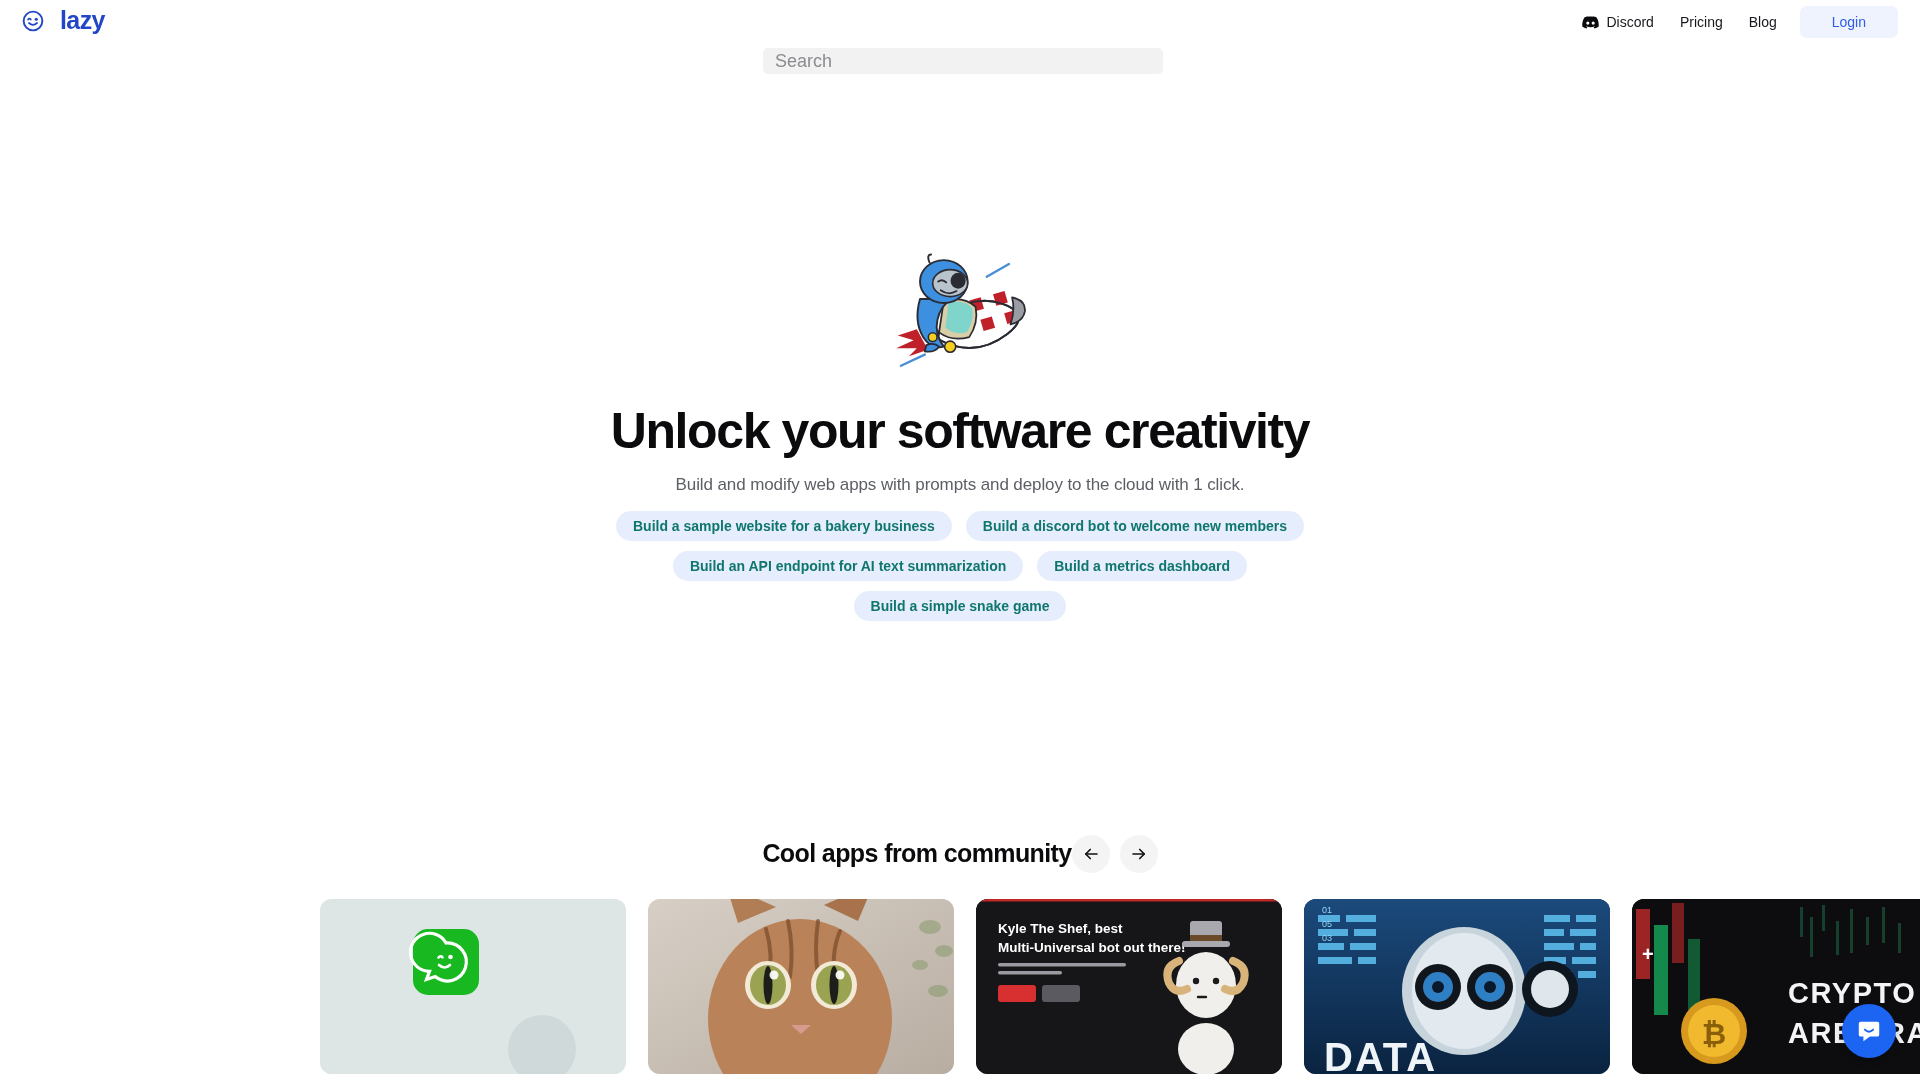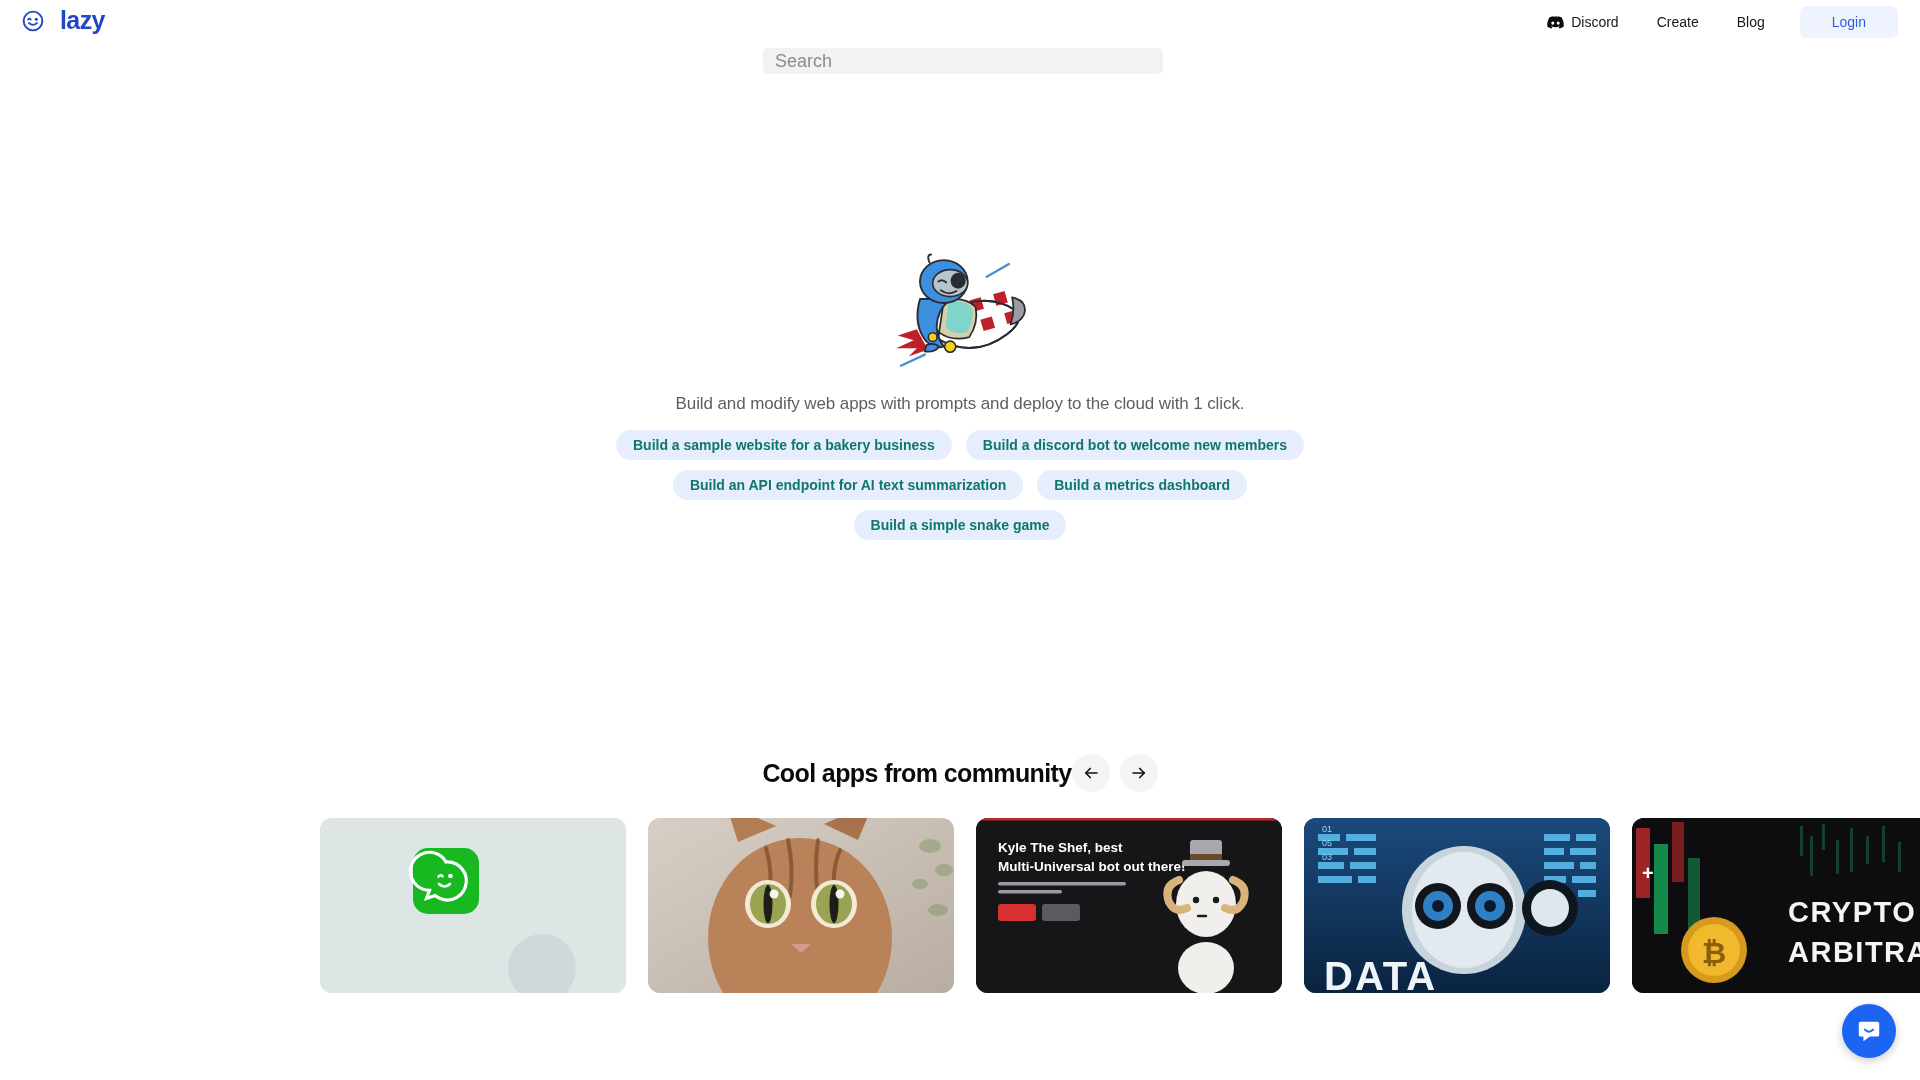--- a/index.html
+++ b/index.html
@@ -47,21 +47,21 @@
     font-size: 18px;
     color: #333;
     outline: none;
     margin-top: 40px;
   }
   .search-input::placeholder { color: #8b8b90; }
 
   .nav {
     position: absolute;
     right: 22px; top: 6px;
-    display: flex; align-items: center; gap: 12px;
+    display: flex; align-items: center; gap: 0px;
   }
   .nav-item {
     display: flex; align-items: center; gap: 7px;
     font-size: 14px;
     color: #17181c;
     padding: 7px 13px;
     border-radius: 7px;
     cursor: pointer;
     white-space: nowrap;
   }
@@ -224,21 +224,21 @@
   </div>
 
   <div class="nav">
     <div class="nav-item">
       <svg class="discord-icon" viewBox="0 0 24 18">
         <path fill="#0b0b0d" d="M20.3 1.6A19.5 19.5 0 0 0 15.5.2l-.25.45a18 18 0 0 1 4.3 1.35A15.5 15.5 0 0 0 12 .7a15.5 15.5 0 0 0-7.55 1.3A18 18 0 0 1 8.75.65L8.5.2A19.5 19.5 0 0 0 3.7 1.6C.7 6 .1 10.3.4 14.6a19.7 19.7 0 0 0 5.95 2.95l1.2-1.9a12.8 12.8 0 0 1-1.93-.93l.47-.37a14 14 0 0 0 11.82 0l.47.37c-.6.36-1.25.67-1.93.93l1.2 1.9A19.7 19.7 0 0 0 23.6 14.6c.36-5-.6-9.25-3.3-13zM8.2 12.2c-1.16 0-2.12-1.07-2.12-2.38S7 7.44 8.2 7.44s2.14 1.08 2.12 2.38c0 1.31-.94 2.38-2.12 2.38zm7.6 0c-1.16 0-2.12-1.07-2.12-2.38s.94-2.38 2.12-2.38 2.14 1.08 2.12 2.38c0 1.31-.94 2.38-2.12 2.38z"></path>
       </svg>
       <span>Discord</span>
     </div>
     <div class="nav-item">
-      <span>Create</span>
+      <span>Pricing</span>
     </div>
     <div class="nav-item">
       <span>Blog</span>
     </div>
     <button class="login-btn">Login</button>
   </div>
 </div>
 
 <div class="hero">
 
@@ -277,20 +277,21 @@
     <path d="M57 36 q5 -4 10 1" fill="none" stroke="#2b2b33" stroke-width="2.4" stroke-linecap="round"></path>
     <path d="M60 47 q10 7 20 1" fill="none" stroke="#2b2b33" stroke-width="2.2" stroke-linecap="round"></path>
 
     <path d="M46 12 q-4 -10 2 -10" fill="none" stroke="#2b2b33" stroke-width="2.4" stroke-linecap="round"></path>
 
     <path d="M42 116 q10 -4 16 2 q-6 8 -18 6 Z" fill="#3d8fe0" stroke="#2b2b33" stroke-width="2.2" stroke-linejoin="round"></path>
     <circle cx="72" cy="118" r="7" fill="#f5d020" stroke="#2b2b33" stroke-width="2"></circle>
     <circle cx="50" cy="106" r="5.5" fill="#f5d020" stroke="#2b2b33" stroke-width="2"></circle>
   </svg>
 
+  <h1 class="headline">Unlock your software creativity</h1>
   <p class="subhead">Build and modify web apps with prompts and deploy to the cloud with 1 click.</p>
 
 
   <div class="chips">
     <button class="chip">Build a sample website for a bakery business</button>
     <button class="chip">Build a discord bot to welcome new members</button>
     <button class="chip">Build an API endpoint for AI text summarization</button>
     <button class="chip">Build a metrics dashboard</button>
     <button class="chip">Build a simple snake game</button>
   </div>

